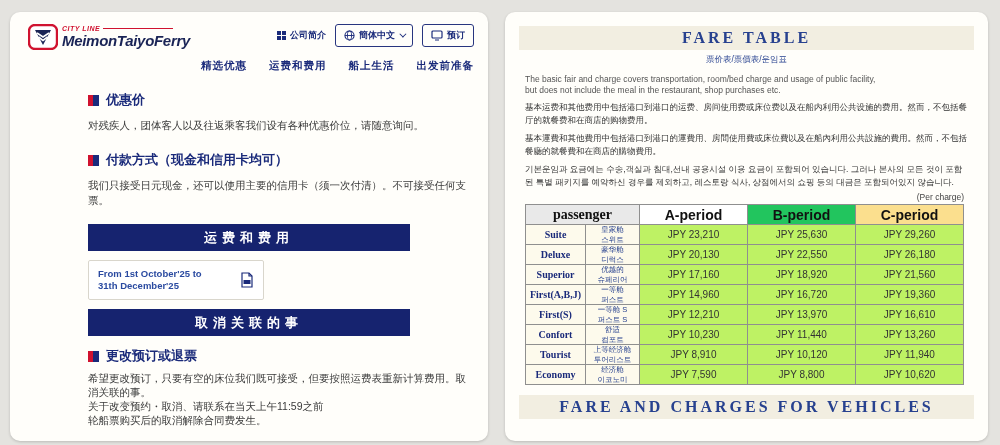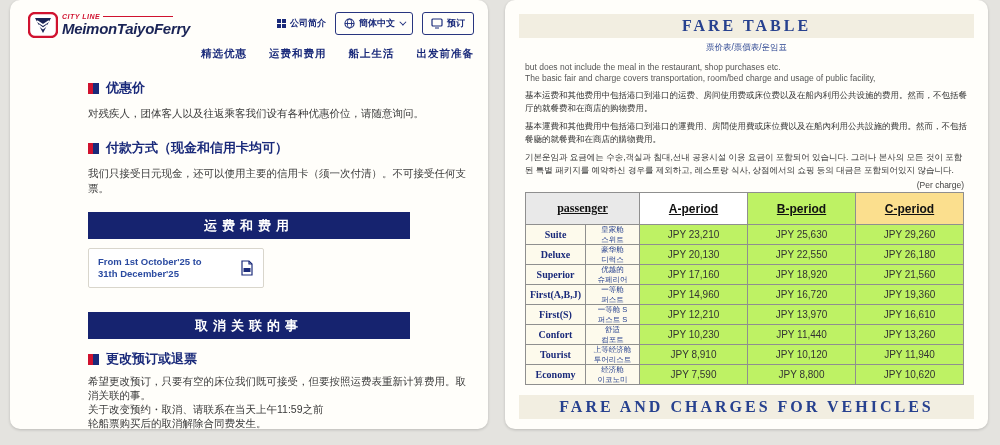--- a/index.html
+++ b/index.html
@@ -1,19 +1,19 @@
 <!DOCTYPE html>
 <html><head>
 <meta charset="utf-8">
 <style>
   * { margin:0; padding:0; box-sizing:border-box; }
   html,body { width:1000px; height:445px; overflow:hidden; }
   body { background:#e4e3df; font-family:"Liberation Sans", sans-serif; position:relative; }
 
-  .panel { position:absolute; top:0; background:#fffefa; border-radius:10px; box-shadow:0 1px 3px rgba(0,0,0,.18); overflow:hidden; }
+  .panel { position:absolute; top:12px; background:#fffefa; border-radius:10px; box-shadow:0 1px 3px rgba(0,0,0,.18); overflow:hidden; }
   .panel-left  { left:10px;  width:478px; height:429px; }
   .panel-right { left:505px; width:483px; height:429px; }
 
   
   .lp-header { padding:12px 14px 0 18px; }
   .lp-topline { display:flex; justify-content:space-between; align-items:flex-start; }
   .logo { display:flex; align-items:center; gap:4px; }
   .logo-text { display:flex; flex-direction:column; }
   .logo-cityline { display:flex; align-items:center; gap:3px; }
   .logo-cityline span { font-size:7px; font-weight:bold; font-style:italic; color:#d0122f; letter-spacing:.5px; }
@@ -47,23 +47,23 @@
   .rp-sub { text-align:center; font-size:8.5px; color:#27418f; margin-top:4px; }
   .rp-intro { margin:8px 20px 0 20px; }
   .rp-en { font-size:8.5px; color:#555; line-height:11px; }
   .rp-cjk { font-size:8.5px; color:#333; line-height:13px; margin-top:5px; }
   .rp-perperson { text-align:right; margin:3px 24px 0 0; font-size:8.5px; color:#444; }
 
   table.fare { margin:2px auto 0 20px; border-collapse:collapse; width:438px; table-layout:fixed; }
   table.fare col.c1 { width:60px; } table.fare col.c2 { width:54px; }
   table.fare col.cp { width:108px; }
   table.fare th, table.fare td { border:1px solid #8f8f8f; }
-  table.fare thead th { height:32px; font-size:12px; font-weight:bold; color:#111;text-decoration:underline; }
+  table.fare thead th { height:20px; font-size:14px; font-weight:bold; color:#111; }
   th.h-pass { background:#e9e9e9; font-family:"Liberation Serif", serif; font-size:10.5px; }
-  th.h-a { background:#fff; } th.h-b { background:#bef264; } th.h-c { background:#fbdf8e; }
+  th.h-a { background:#fff; } th.h-b { background:#22c55e; } th.h-c { background:#fbdf8e; }
   table.fare tbody td { height:16px; text-align:center; }
   td.c-name { background:#fdfaec; font-family:"Liberation Serif", serif; font-weight:bold; font-size:10px; color:#1a2a7a; }
   td.c-sub { background:#fdfaec; font-size:7.5px; color:#27418f; line-height:9.5px; }
   td.c-price { background:#bef264; font-size:10px; color:#333; }
 
   .rp-vband { margin:10px 14px 0 14px; }
 
   
   .icn { display:inline-flex; flex:none; }
 </style>
@@ -152,21 +152,21 @@
       <span class="txt">From 1st October'25 to 31th December'25</span>
       <span class="icn">
         <svg width="14" height="16" viewBox="0 0 14 16">
             <path d="M2 1 h7 l3 3 v11 h-10 z" fill="#fff" stroke="#1a2a7a" stroke-width="1.2"></path>
             <path d="M9 1 v3 h3" fill="none" stroke="#1a2a7a" stroke-width="1.2"></path>
             <rect x="3.5" y="8" width="7" height="4" fill="#1a2a7a"></rect>
           </svg>
       </span>
     </div>
 
-    <div class="banner" style="margin-top:24px;">取消关联的事</div>
+    <div class="banner" style="margin-top:9px;">取消关联的事</div>
 
     <div class="sec-head" style="margin-top:11px;">
       <span class="sq"></span>
       <span>更改预订或退票</span>
     </div>
     <div class="lp-body" style="margin-top:6px; line-height:14px;">
 
     <div>希望更改预订，只要有空的床位我们既可接受，但要按照运费表重新计算费用。取消关联的事。</div>
         <div>关于改变预约・取消、请联系在当天上午11:59之前</div>
         <div>轮船票购买后的取消解除合同费发生。</div>
@@ -177,22 +177,22 @@
 
 <div class="panel panel-right">
   <div class="rp-band">
     <span>FARE TABLE</span>
   </div>
   <div class="rp-sub">票价表/票價表/운임표</div>
 
   <div class="rp-intro">
     <div class="rp-en">
 
-    <div>but does not include the meal in the restaurant, shop purchases etc.</div>
-        <div>The basic fair and charge covers transportation, room/bed charge and usage of public facility,</div>
+    <div>The basic fair and charge covers transportation, room/bed charge and usage of public facility,</div>
+        <div>but does not include the meal in the restaurant, shop purchases etc.</div>
       </div>
     <div class="rp-cjk">基本运费和其他费用中包括港口到港口的运费、房间使用费或床位费以及在船内利用公共设施的费用。然而，不包括餐厅的就餐费和在商店的购物费用。</div>
     <div class="rp-cjk">基本運費和其他費用中包括港口到港口的運費用、房間使用費或床位費以及在船內利用公共設施的費用。然而，不包括餐廳的就餐費和在商店的購物費用。</div>
     <div class="rp-cjk">기본운임과 요금에는 수송,객실과 침대,선내 공용시설 이용 요금이 포함되어 있습니다. 그러나 본사의 모든 것이 포함된 특별 패키지를 예약하신 경우를 제외하고, 레스토랑 식사, 상점에서의 쇼핑 등의 대금은 포함되어있지 않습니다.</div>
   </div>
 
   <div class="rp-perperson">(Per charge)</div>
 
   <table class="fare">
     <colgroup>

